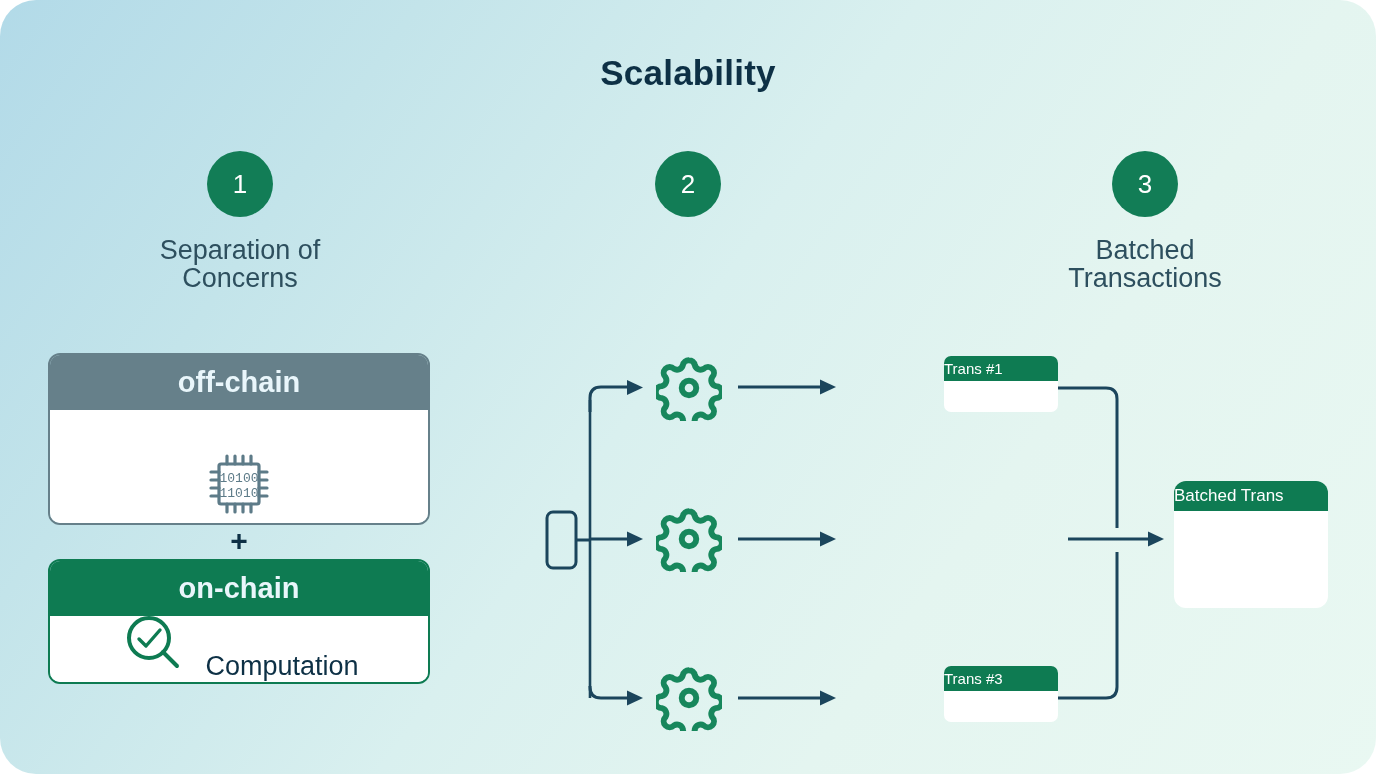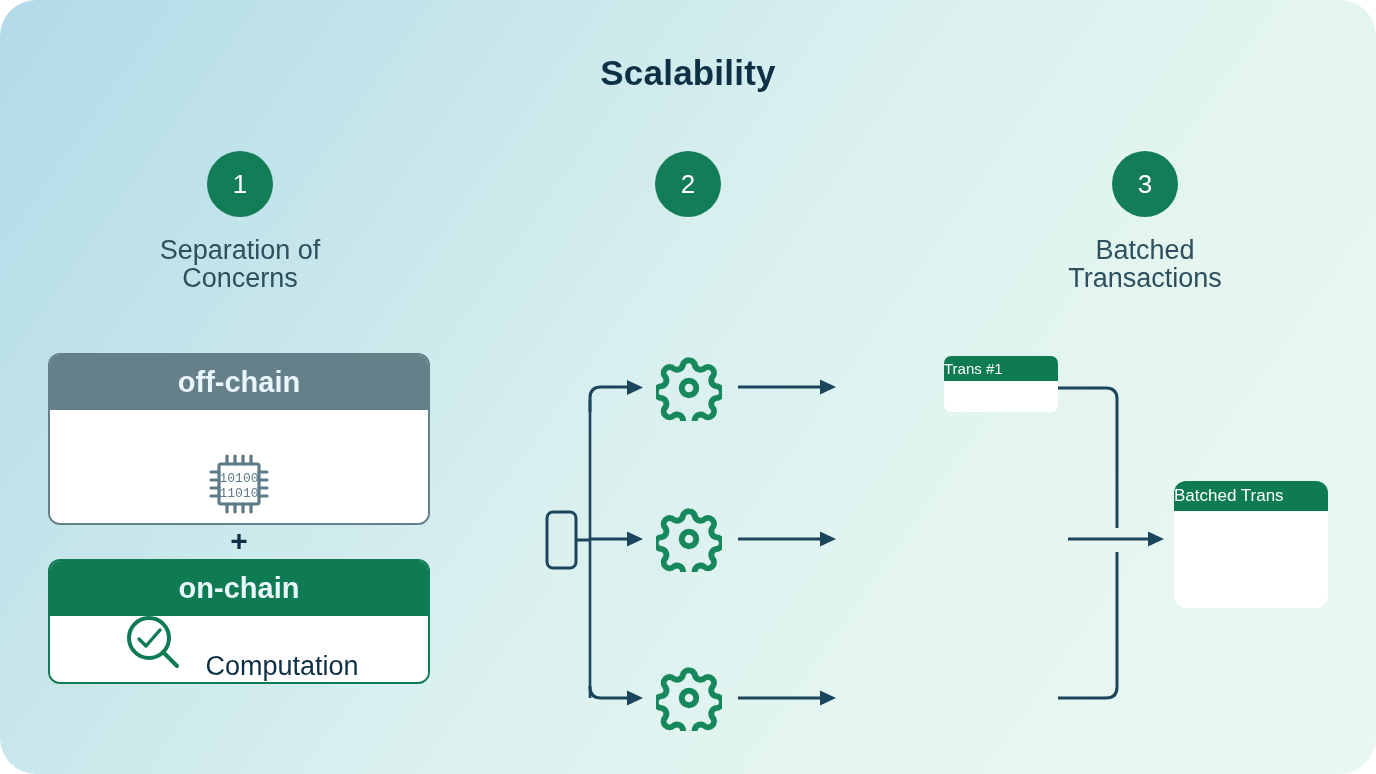--- a/index.html
+++ b/index.html
@@ -259,20 +259,23 @@
   <div class="gear" style="left:656px; top:665px;">
     <svg width="66" height="66" viewBox="0 0 100 100">
       <path fill="none" stroke="#17875c" stroke-width="9" stroke-linejoin="round" stroke-linecap="round" d="M50 8 a9 9 0 0 1 8.8 7.2 a9 9 0 0 0 13.6 5.6 a9 9 0 0 1 12.8 12.8 a9 9 0 0 0 5.6 13.6 a9 9 0 0 1 0 18.1 a9 9 0 0 0 -5.6 13.6 a9 9 0 0 1 -12.8 12.8 a9 9 0 0 0 -13.6 5.6 a9 9 0 0 1 -18.1 0 a9 9 0 0 0 -13.6 -5.6 a9 9 0 0 1 -12.8 -12.8 a9 9 0 0 0 -5.6 -13.6 a9 9 0 0 1 0 -18.1 a9 9 0 0 0 5.6 -13.6 a9 9 0 0 1 12.8 -12.8 a9 9 0 0 0 13.6 -5.6 A9 9 0 0 1 50 8 Z"></path>
       <circle cx="50" cy="50" r="11" fill="none" stroke="#17875c" stroke-width="9"></circle>
     </svg>
   </div>
 
   <div class="trans-card" id="trans-1">
     <div class="trans-head">Trans #1</div>
   </div>
+  <div class="trans-card" id="trans-3">
+    <div class="trans-head">Trans #3</div>
+  </div>
 
   <div id="batched-card">
     <div class="trans-head">Batched Trans</div>
   </div>
 
   <svg id="wires">
 
     <rect x="547" y="512" width="29" height="56" rx="6" class="wire"></rect>
 
     <line x1="576" y1="540" x2="590" y2="540" class="wire"></line>

